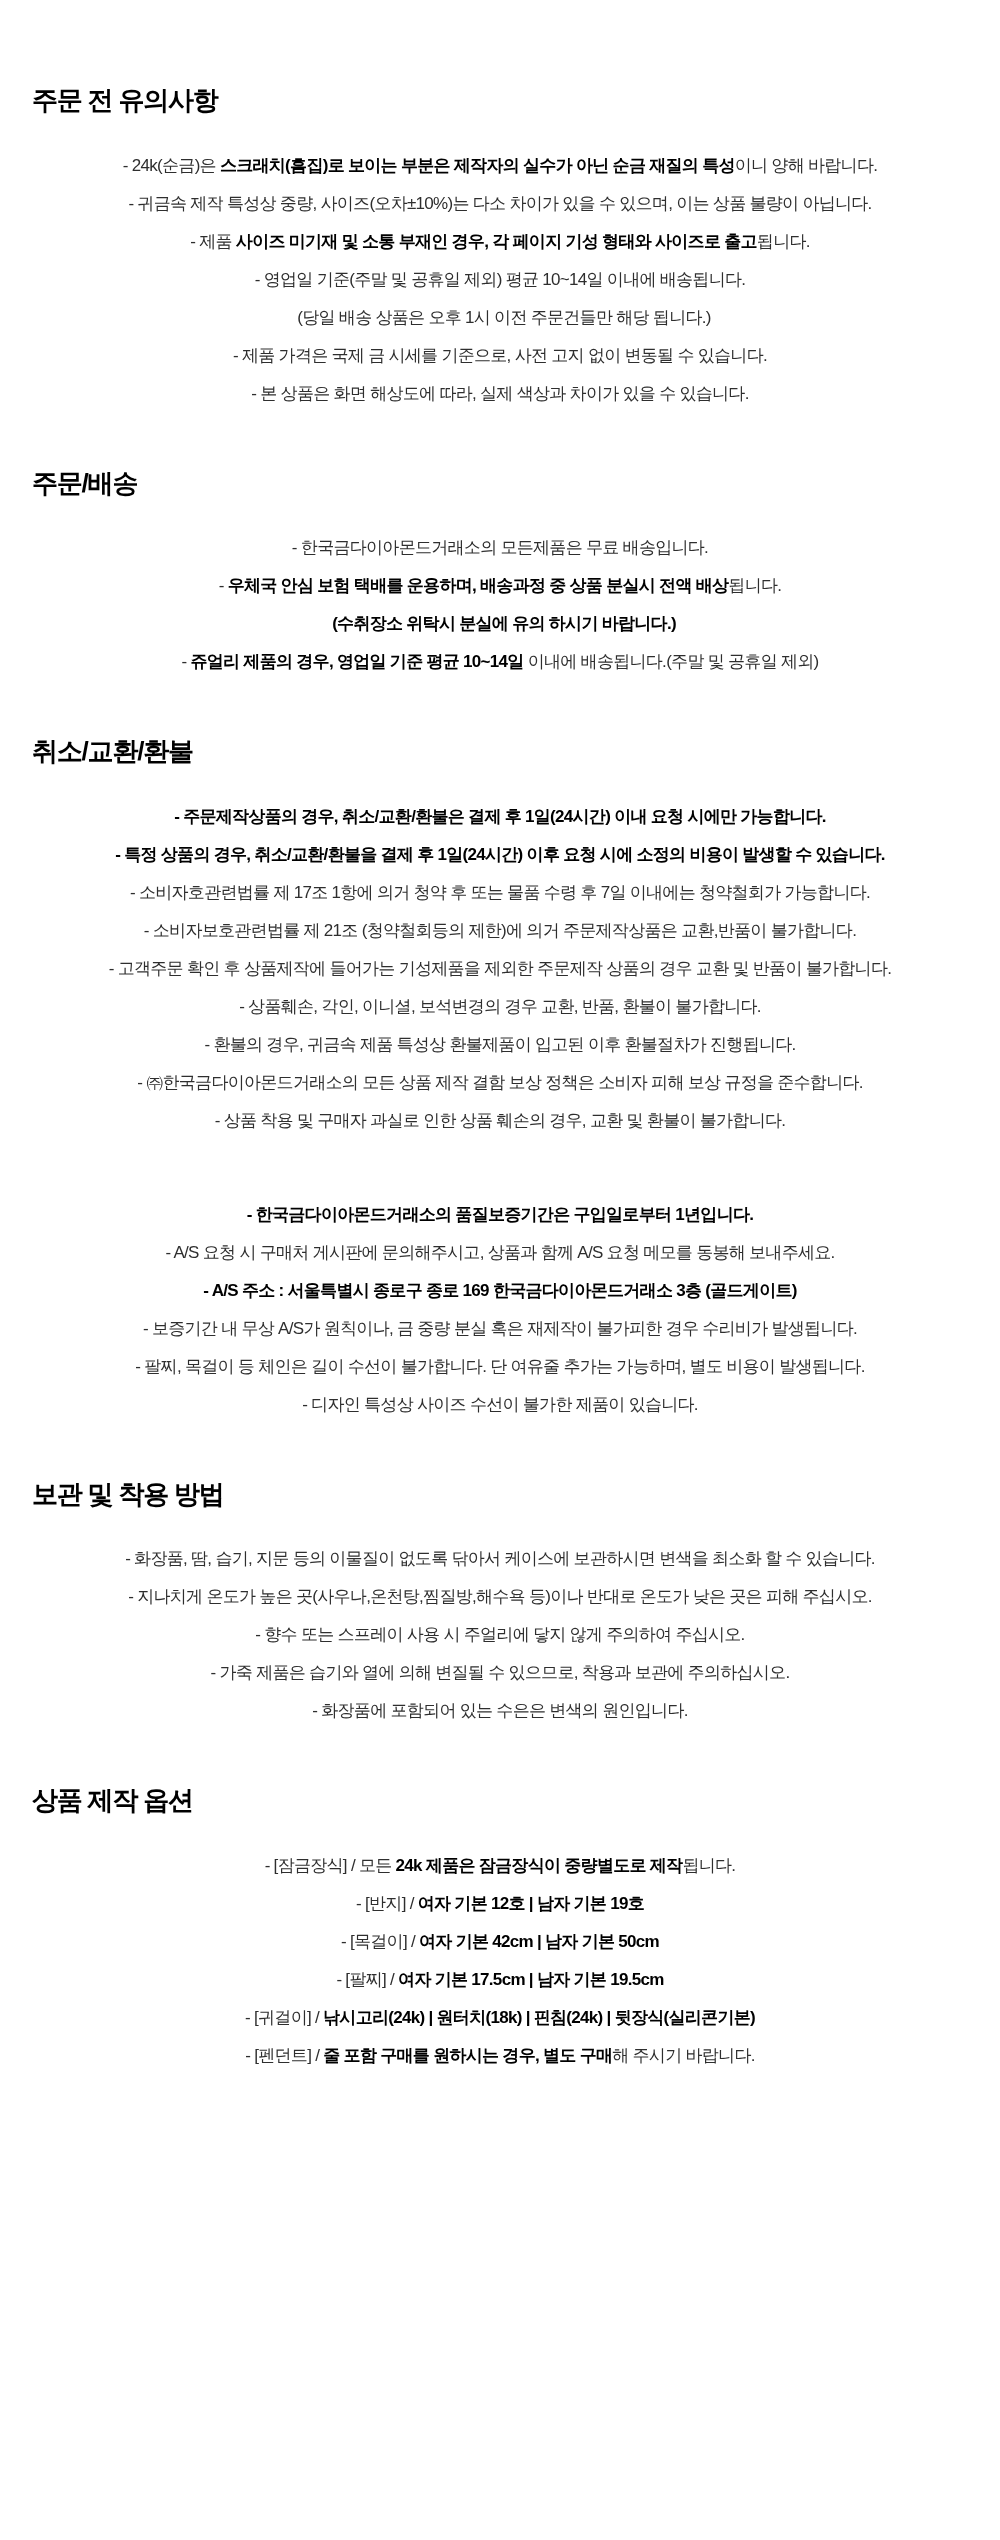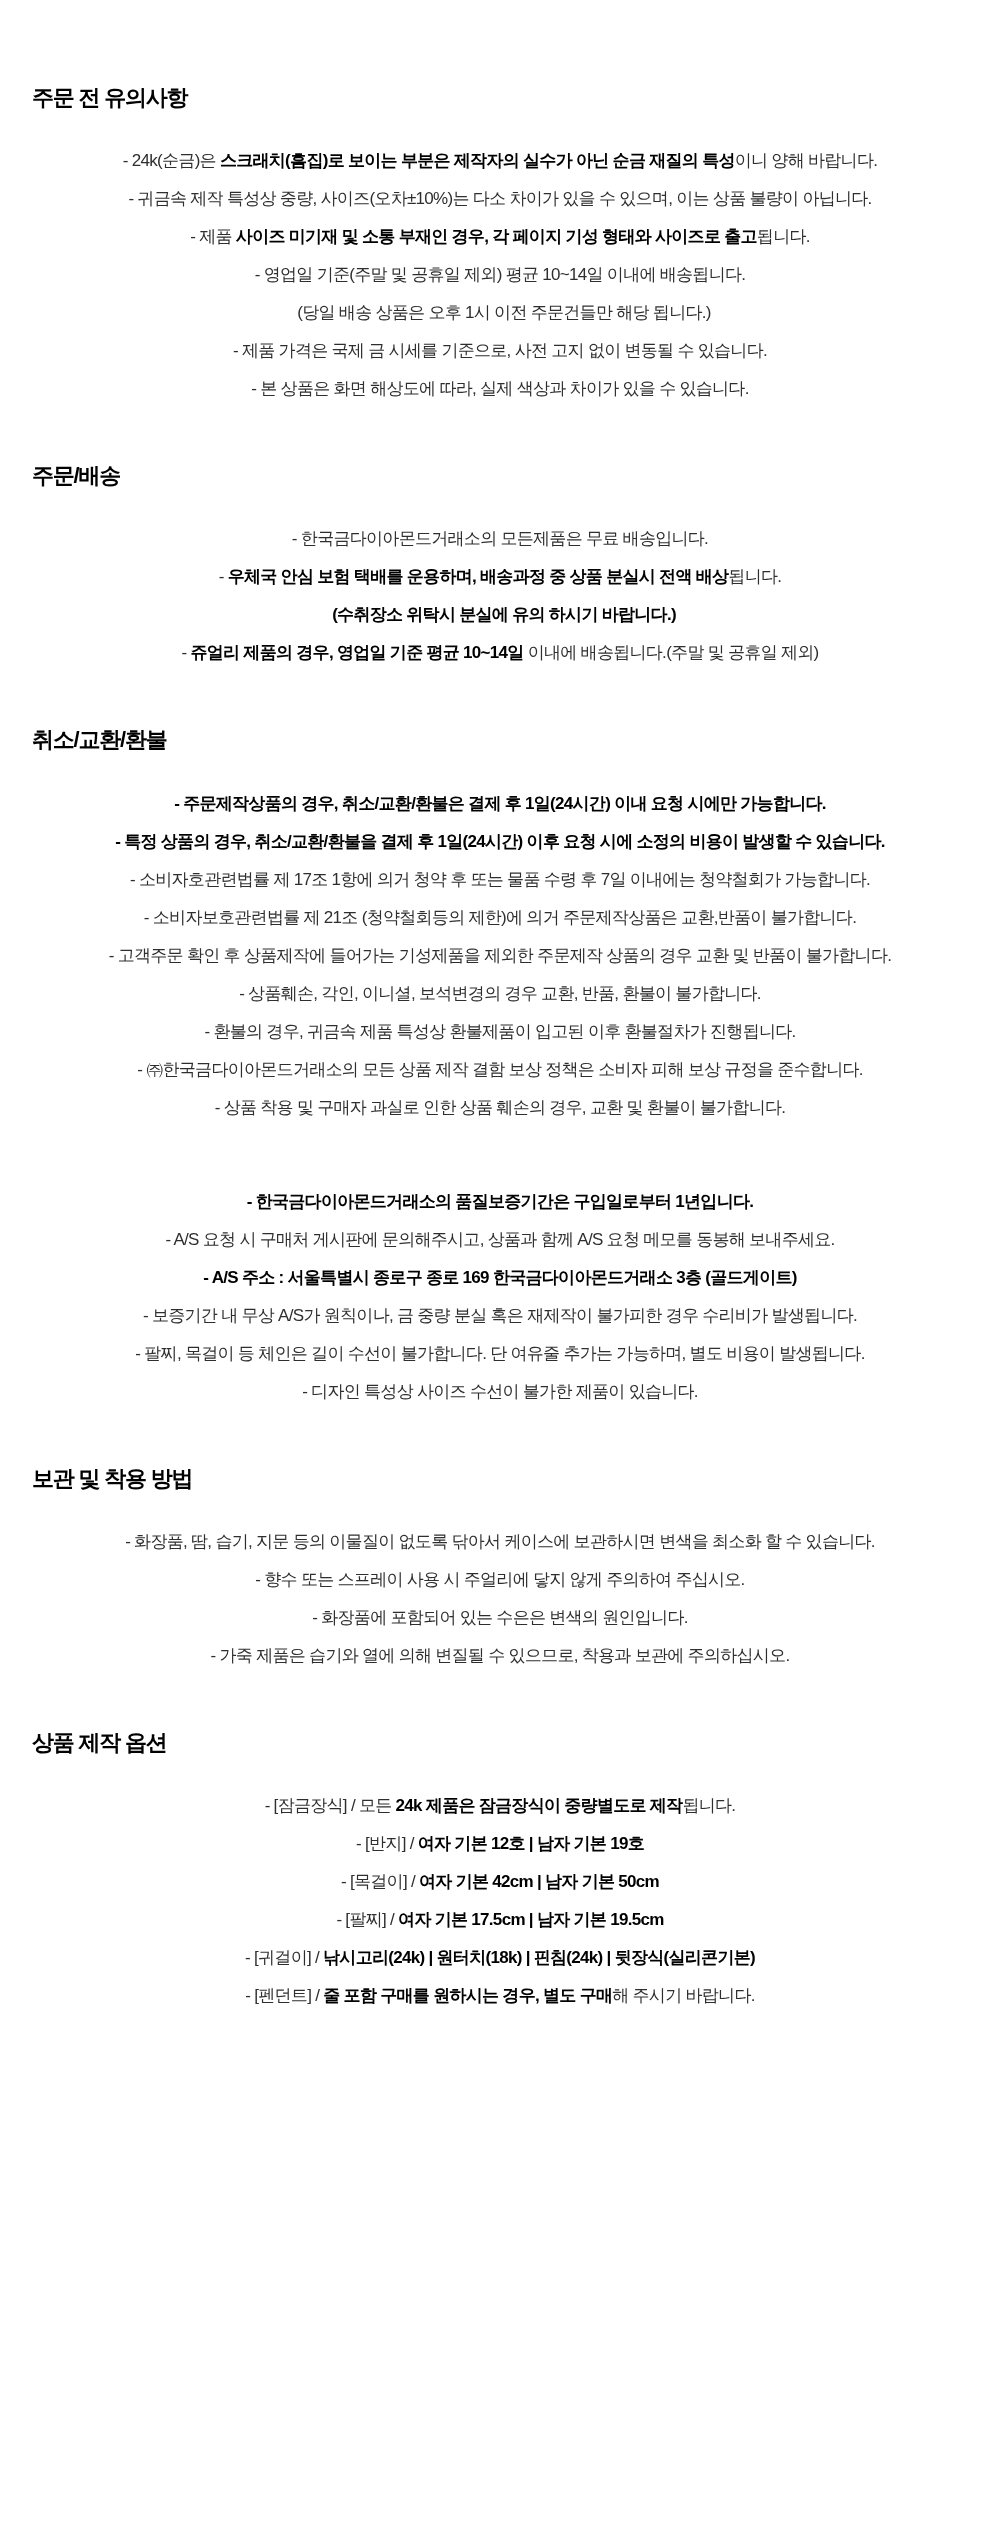--- a/index.html
+++ b/index.html
@@ -16,21 +16,21 @@
   .page {
     box-sizing: border-box;
     width: 1000px;
     padding: 86px 32px 180px 32px;
   }
   .section + .section {
     margin-top: 56px;
   }
   .section-title {
     margin: 0 0 32px 0;
-    font-size: 22px;
+    font-size: 26px;
     line-height: 1.1;
     font-weight: 800;
     color: #000000;
     letter-spacing: -1.2px;
   }
   .line {
     margin: 0;
     font-size: 17px;
     line-height: 38px;
     color: #2e2e2e;
@@ -80,23 +80,24 @@
       <p class="line"><span class="b">- 한국금다이아몬드거래소의 품질보증기간은 구입일로부터 1년입니다.</span></p>
       <p class="line"><span>- A/S 요청 시 구매처 게시판에 문의해주시고, 상품과 함께 A/S 요청 메모를 동봉해 보내주세요.</span></p>
       <p class="line"><span class="b">- A/S 주소 : 서울특별시 종로구 종로 169 한국금다이아몬드거래소 3층 (골드게이트)</span></p>
       <p class="line"><span>- 보증기간 내 무상 A/S가 원칙이나, 금 중량 분실 혹은 재제작이 불가피한 경우 수리비가 발생됩니다.</span></p>
       <p class="line"><span>- 팔찌, 목걸이 등 체인은 길이 수선이 불가합니다. 단 여유줄 추가는 가능하며, 별도 비용이 발생됩니다.</span></p>
       <p class="line"><span>- 디자인 특성상 사이즈 수선이 불가한 제품이 있습니다.</span></p>
     </section>
     <section class="section">
       <h2 class="section-title">보관 및 착용 방법</h2>
       <p class="line"><span>- 화장품, 땀, 습기, 지문 등의 이물질이 없도록 닦아서 케이스에 보관하시면 변색을 최소화 할 수 있습니다.</span></p>
+      <p class="line"><span>- 지나치게 온도가 높은 곳(사우나,온천탕,찜질방,해수욕 등)이나 반대로 온도가 낮은 곳은 피해 주십시오.</span></p>
       <p class="line"><span>- 향수 또는 스프레이 사용 시 주얼리에 닿지 않게 주의하여 주십시오.</span></p>
+      <p class="line"><span>- 가죽 제품은 습기와 열에 의해 변질될 수 있으므로, 착용과 보관에 주의하십시오.</span></p>
       <p class="line"><span>- 화장품에 포함되어 있는 수은은 변색의 원인입니다.</span></p>
-      <p class="line"><span>- 가죽 제품은 습기와 열에 의해 변질될 수 있으므로, 착용과 보관에 주의하십시오.</span></p>
     </section>
     <section class="section">
       <h2 class="section-title">상품 제작 옵션</h2>
       <p class="line"><span>- [잠금장식] / 모든 </span><span class="b">24k 제품은 잠금장식이 중량별도로 제작</span><span>됩니다.</span></p>
       <p class="line"><span>- [반지] / </span><span class="b">여자 기본 12호 | 남자 기본 19호</span></p>
       <p class="line"><span>- [목걸이] / </span><span class="b">여자 기본 42cm | 남자 기본 50cm</span></p>
       <p class="line"><span>- [팔찌] / </span><span class="b">여자 기본 17.5cm | 남자 기본 19.5cm</span></p>
       <p class="line"><span>- [귀걸이] / </span><span class="b">낚시고리(24k) | 원터치(18k) | 핀침(24k) | 뒷장식(실리콘기본)</span></p>
       <p class="line"><span>- [펜던트] / </span><span class="b">줄 포함 구매를 원하시는 경우, 별도 구매</span><span>해 주시기 바랍니다.</span></p>
     </section>

